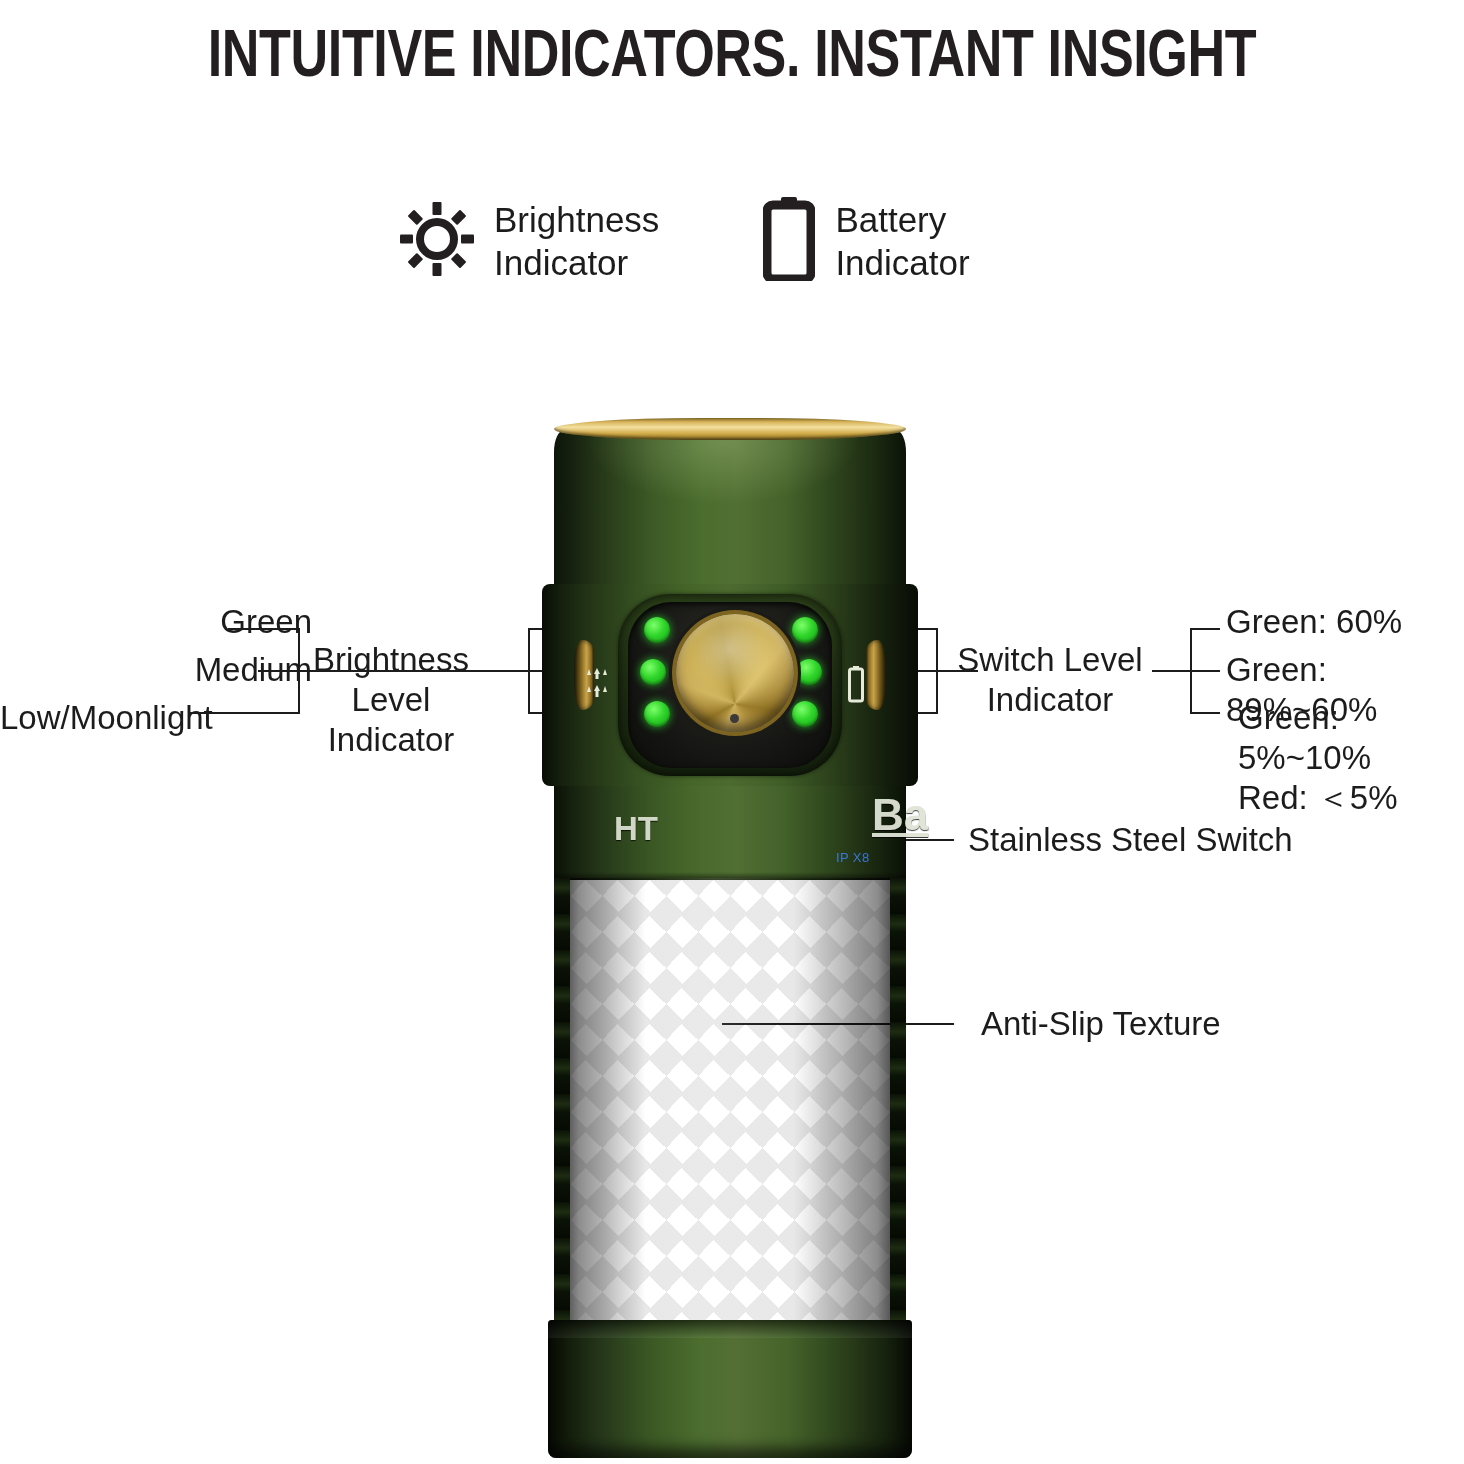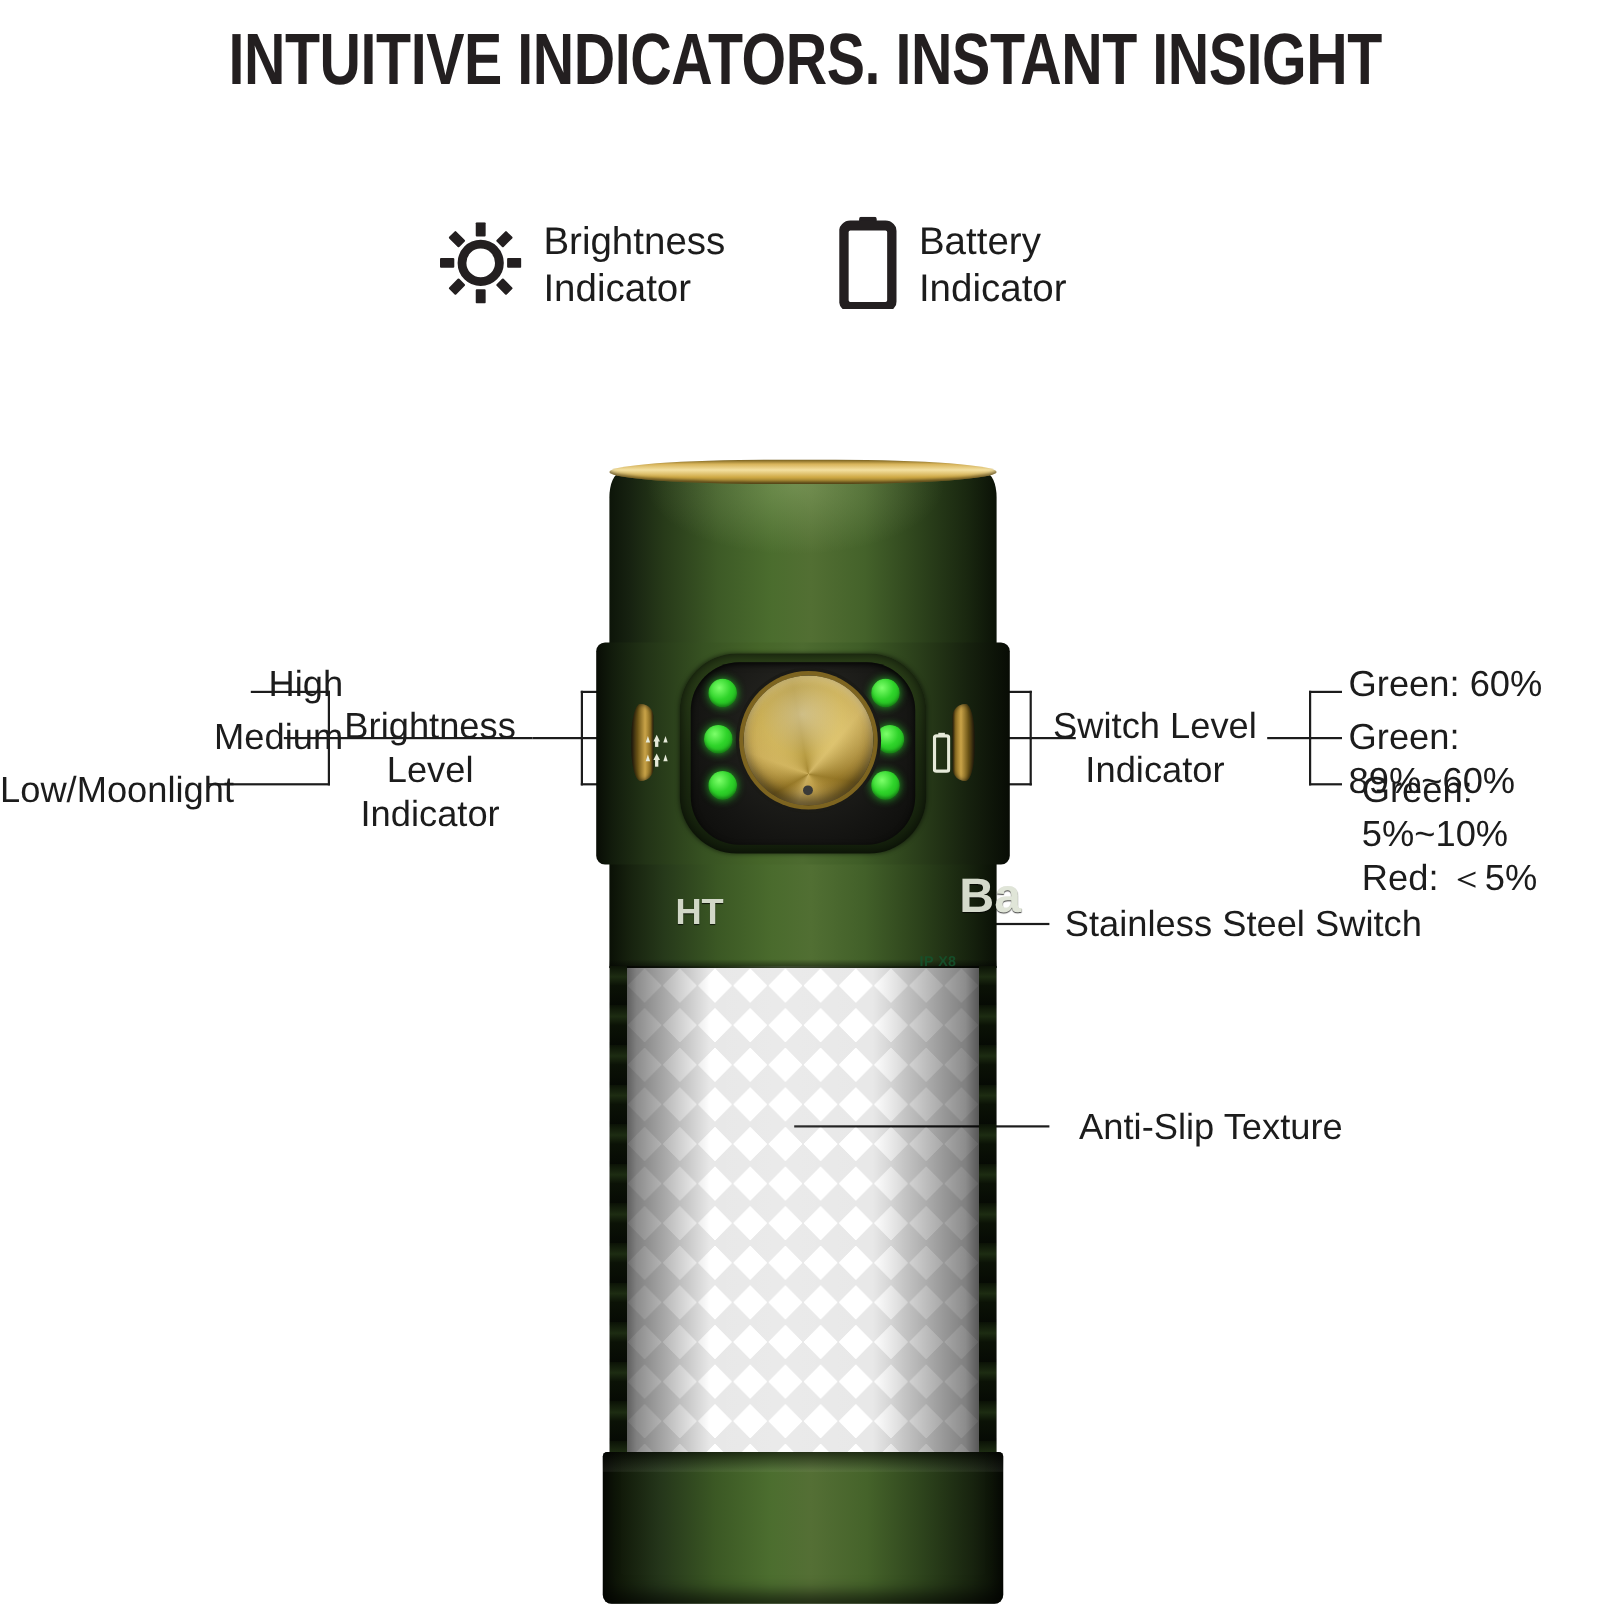--- a/index.html
+++ b/index.html
@@ -138,24 +138,25 @@
     left: 24px; top: 392px; width: 68px;
     font-size: 33px; line-height: 38px;
     text-align: right;
     opacity: .92;
   }
   .brand-right {
     left: 306px; top: 374px; width: 72px;
     font-size: 44px; line-height: 46px;
     text-align: left;
     opacity: .95;
+    text-decoration: underline;
   }
   .brand-right-sub {
-    position:absolute; left: 306px; top: 448px; width: 72px;
-    font-size: 13px; color:#14532d; font-weight:700;
+    position:absolute; left: 306px; top: 432px; width: 72px;
+    font-size: 13px; color:#3b82f6; font-weight:400;
     letter-spacing:.4px; overflow:hidden; white-space:nowrap; z-index:4;
     opacity:.85;
   }
   
   .knurl {
     position: absolute;
     left: 24px; top: 460px;
     width: 352px; height: 450px;
     overflow: hidden;
     z-index: 3;
@@ -416,21 +417,21 @@
     <div class="knurl-shade"></div>
     <div class="knurl-edge-l"></div>
     <div class="knurl-edge-r"></div>
   </div>
 
   <div class="tail"></div>
   <div class="tail-lip"></div>
 
 </div>
 
-<span class="callout-text" style="left:122px; top:602px; width:190px; text-align:right;">High</span>
+<span class="callout-text" style="left:122px; top:602px; width:190px; text-align:right;">Green</span>
 <span class="callout-text" style="left:62px; top:650px; width:250px; text-align:right;">Medium</span>
 <span class="callout-text" style="left:0px; top:698px; width:312px; ">Low/Moonlight</span>
 
 <div class="ln h" style="left:228px; top:628px; width:72px;"></div>
 <div class="ln h" style="left:258px; top:670px; width:42px;"></div>
 <div class="ln h" style="left:190px; top:712px; width:110px;"></div>
 <div class="ln v" style="left:298px; top:628px; height:86px;"></div>
 <div class="ln h" style="left:298px; top:670px; width:186px;"></div>
 
 <span class="callout-text" style="left:300px; top:640px; width:182px; text-align:center;">Brightness

